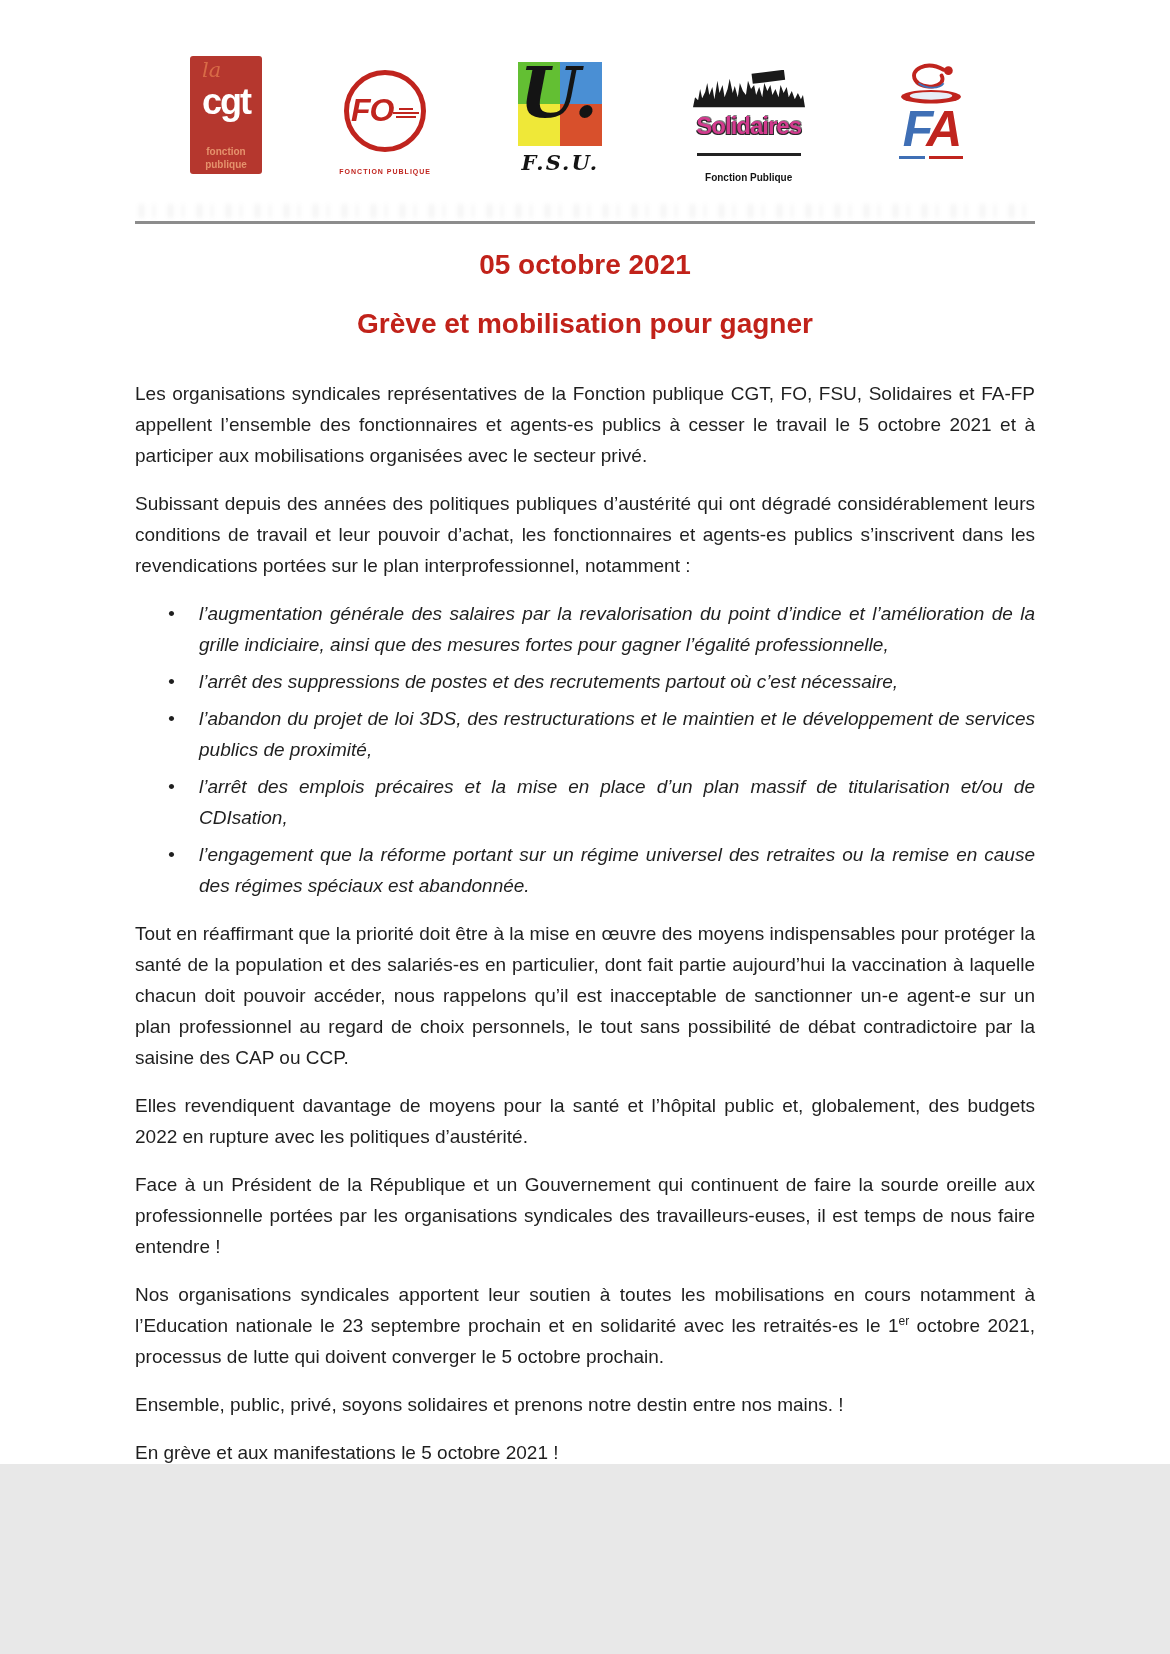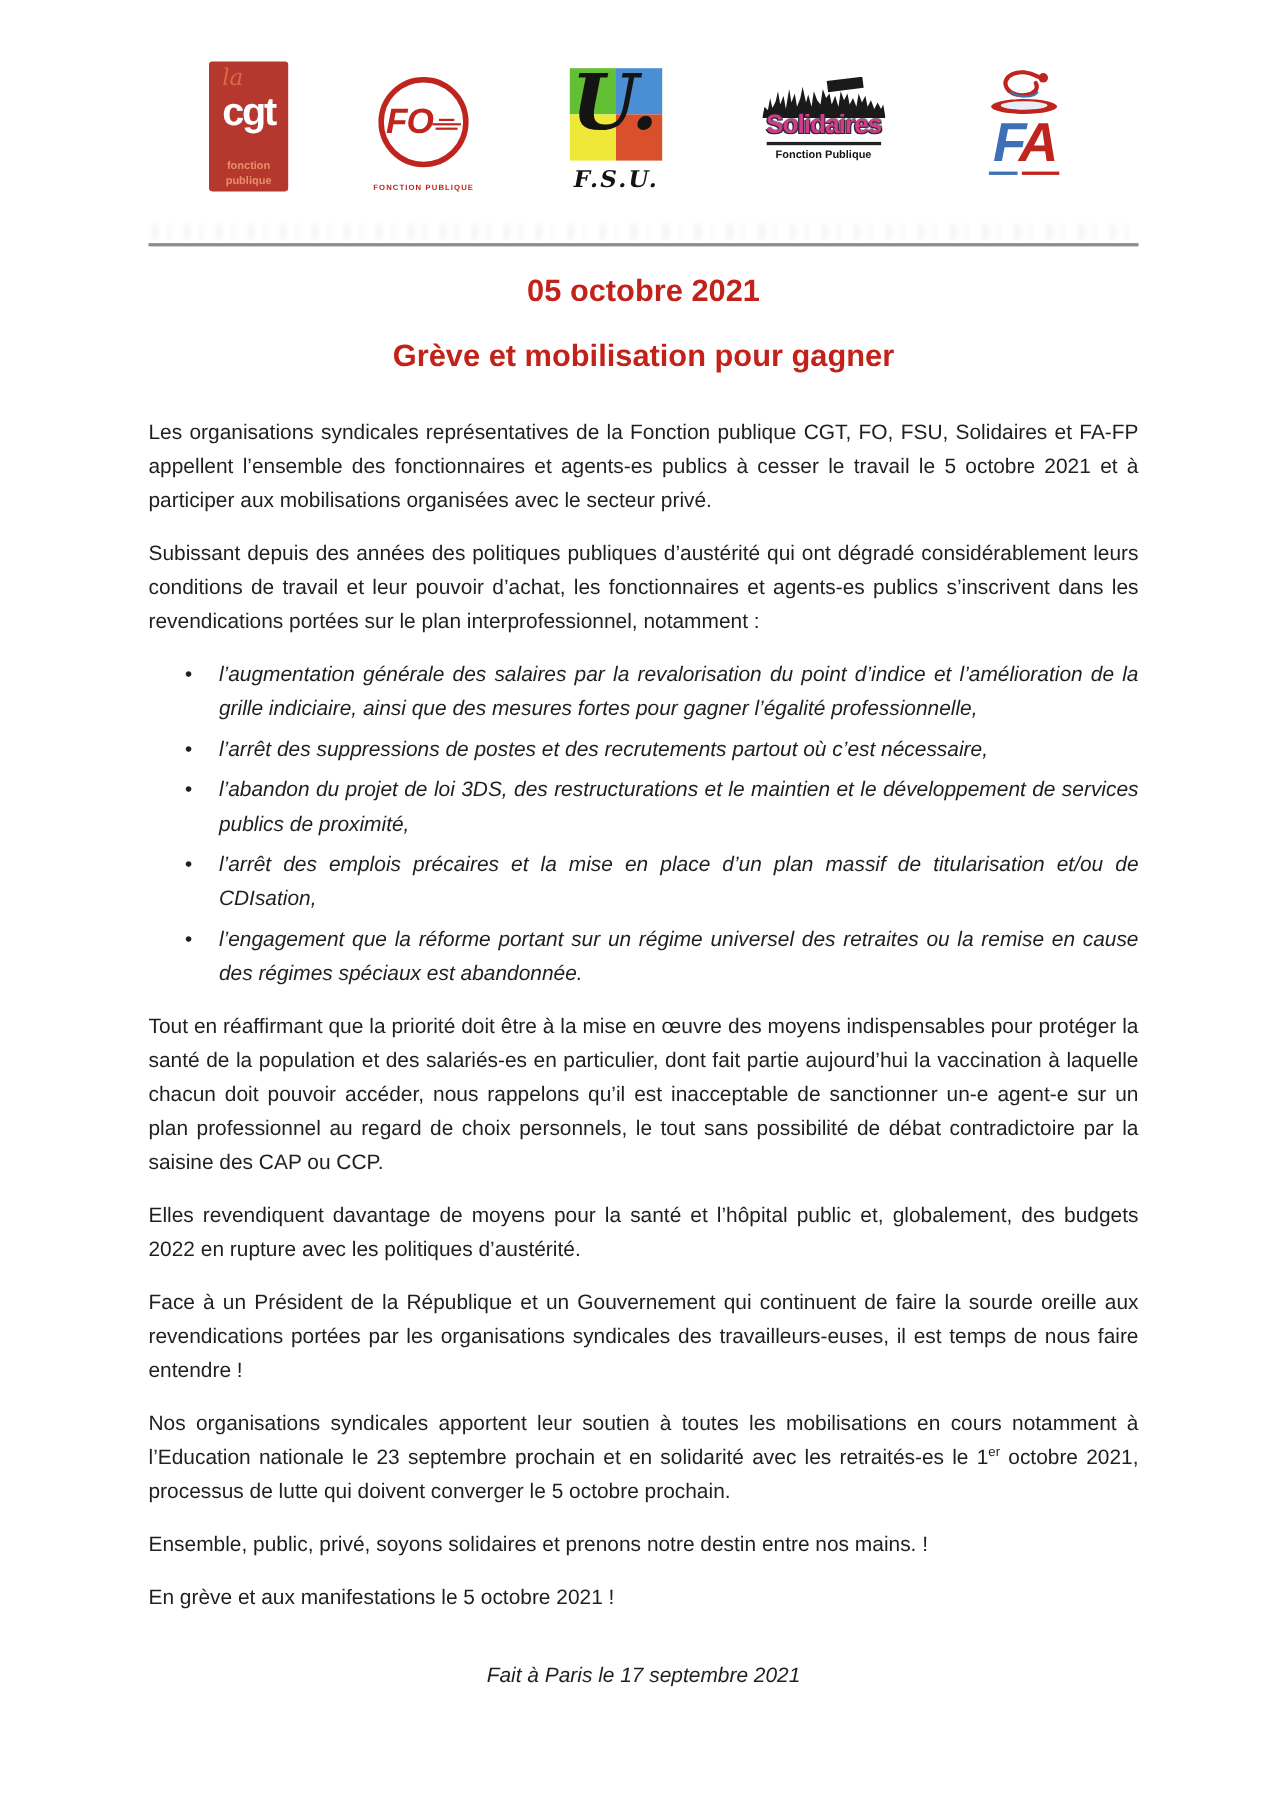--- a/index.html
+++ b/index.html
@@ -1,19 +1,19 @@
 <!DOCTYPE html>
 <html lang="fr"><head>
 <meta charset="utf-8">
 <style>
   html, body { margin: 0; padding: 0; background: #e8e8e8; }
   .page {
     position: relative;
     width: 1170px;
-    height: 1654px;
+    height: 1464px;
     margin: 0 auto;
     background: #ffffff;
     font-family: "Liberation Sans", sans-serif;
     color: #1f1f1f;
     overflow: hidden;
     box-sizing: border-box;
     padding: 0 135px;
   }
 
   
@@ -88,21 +88,21 @@
     font-family: "DejaVu Serif", serif; font-weight: bold; font-style: italic;
     font-size: 70px; line-height: 1.1; color: #141414;
   }
   .fsu-caption {
     margin-top: 4px;
     font-family: "DejaVu Serif", serif; font-weight: bold; font-style: italic;
     font-size: 21px; color: #141414; letter-spacing: 2px;
   }
 
   
-  .logo-solidaires { display: flex; flex-direction: column; align-items: center; width: 118px; margin-top: 14px; }
+  .logo-solidaires { display: flex; flex-direction: column; align-items: center; width: 118px; margin-top: 14px; gap: 12px; }
   .sol-crowd { width: 112px; height: 38px; display: block; }
   .sol-name {
     margin-top: -6px;
     font-size: 24px; font-weight: bold; color: #d23a8e;
     letter-spacing: -1px; line-height: 1;
     text-shadow: 1px 1px 0 #2a2a2a, -1px 1px 0 #2a2a2a, 1px -1px 0 rgba(42,42,42,.6);
   }
   .sol-rule { width: 104px; height: 3px; background: #222; margin-top: 3px; }
   .sol-sub { margin-top: 4px; font-size: 10px; font-weight: bold; color: #141414; }
 
@@ -240,21 +240,21 @@
     <ul class="revendications">
       <li>l’augmentation générale des salaires par la revalorisation du point d’indice et l’amélioration de la grille indiciaire, ainsi que des mesures fortes pour gagner l’égalité professionnelle,</li>
       <li>l’arrêt des suppressions de postes et des recrutements partout où c’est nécessaire,</li>
       <li>l’abandon du projet de loi 3DS, des restructurations et le maintien et le développement de services publics de proximité,</li>
       <li>l’arrêt des emplois précaires et la mise en place d’un plan massif de titularisation et/ou de CDIsation,</li>
       <li>l’engagement que la réforme portant sur un régime universel des retraites ou la remise en cause des régimes spéciaux est abandonnée.</li>
     </ul>
 
     <p>Tout en réaffirmant que la priorité doit être à la mise en œuvre des moyens indispensables pour protéger la santé de la population et des salariés-es en particulier, dont fait partie aujourd’hui la vaccination à laquelle chacun doit pouvoir accéder, nous rappelons qu’il est inacceptable de sanctionner un-e agent-e sur un plan professionnel au regard de choix personnels, le tout sans possibilité de débat contradictoire par la saisine des CAP ou CCP.</p>
     <p>Elles revendiquent davantage de moyens pour la santé et l’hôpital public et, globalement, des budgets 2022 en rupture avec les politiques d’austérité.</p>
-    <p>Face à un Président de la République et un Gouvernement qui continuent de faire la sourde oreille aux revendications portées par les organisations syndicales des travailleurs-euses, il est temps de nous faire entendre !</p>
+    <p>Face à un Président de la République et un Gouvernement qui continuent de faire la sourde oreille aux professionnelle portées par les organisations syndicales des travailleurs-euses, il est temps de nous faire entendre !</p>
     <p>
       <span>Nos organisations syndicales apportent leur soutien à toutes les mobilisations en cours notamment à l’Education nationale le 23 septembre prochain et en solidarité avec les retraités-es le 1</span><sup>er</sup><span> octobre 2021, processus de lutte qui doivent converger le 5 octobre prochain.</span>
     </p>
     <p class="no-justify">Ensemble, public, privé, soyons solidaires et prenons notre destin entre nos mains. !</p>
     <p class="no-justify">En grève et aux manifestations le 5 octobre 2021 !</p>
 
     <div class="footer-line">Fait à Paris le 17 septembre 2021</div>
   </div>
 
 </div>

